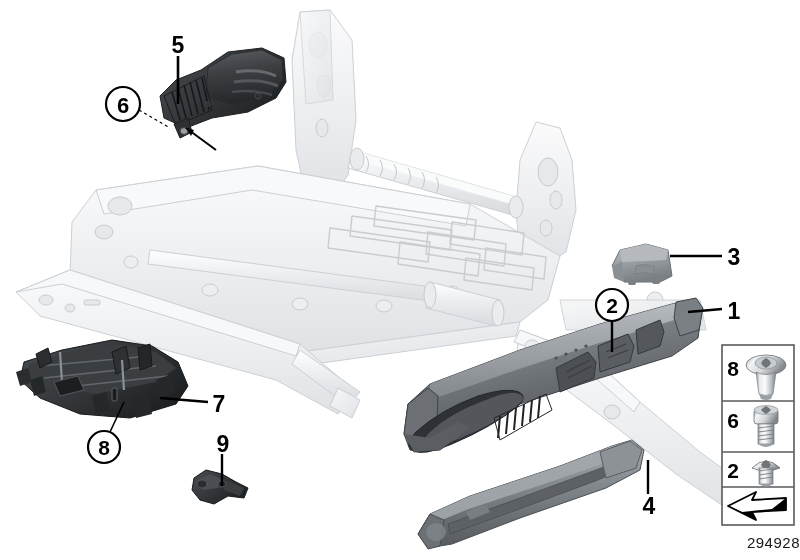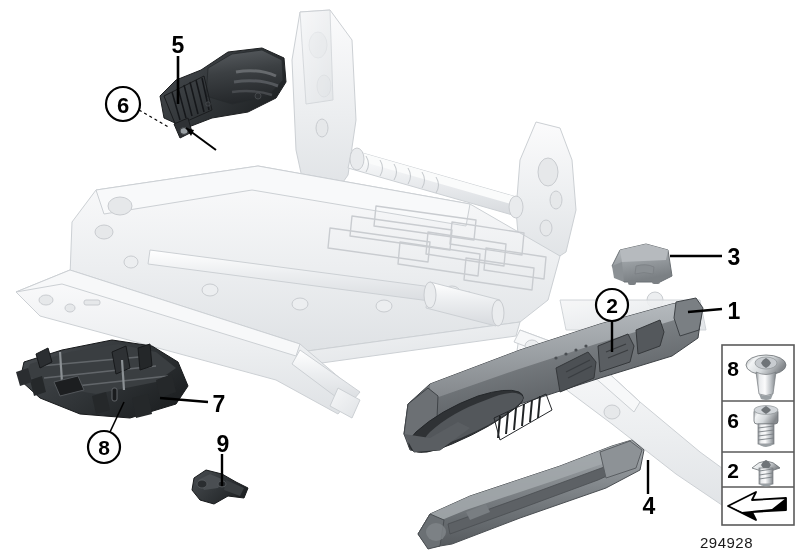--- a/index.html
+++ b/index.html
@@ -1,21 +1,21 @@
 <!DOCTYPE html>
 <html><head>
 <meta charset="utf-8">
 <style>
   html,body{margin:0;padding:0;background:#ffffff;}
   body{width:800px;height:560px;position:relative;overflow:hidden;
        font-family:"Liberation Sans",sans-serif;}
   #stage{position:absolute;inset:0;width:800px;height:560px;}
   #stage svg{position:absolute;left:0;top:0;}
   .lbl{font-family:"Liberation Sans",sans-serif;font-weight:bold;fill:#000;}
-  .partnum{position:absolute;left:700px;top:534px;width:100px;text-align:left;
+  .partnum{position:absolute;left:700px;top:534px;width:100px;text-align:right;
            font-size:15px;color:#1a1a1a;letter-spacing:.5px;}
 </style>
 </head>
 <body>
 
 <div id="stage">
 <svg width="800" height="560" viewBox="0 0 800 560" xmlns="http://www.w3.org/2000/svg">
 
   <defs>
     <linearGradient id="gGhost" x1="0" y1="0" x2="0" y2="1">

